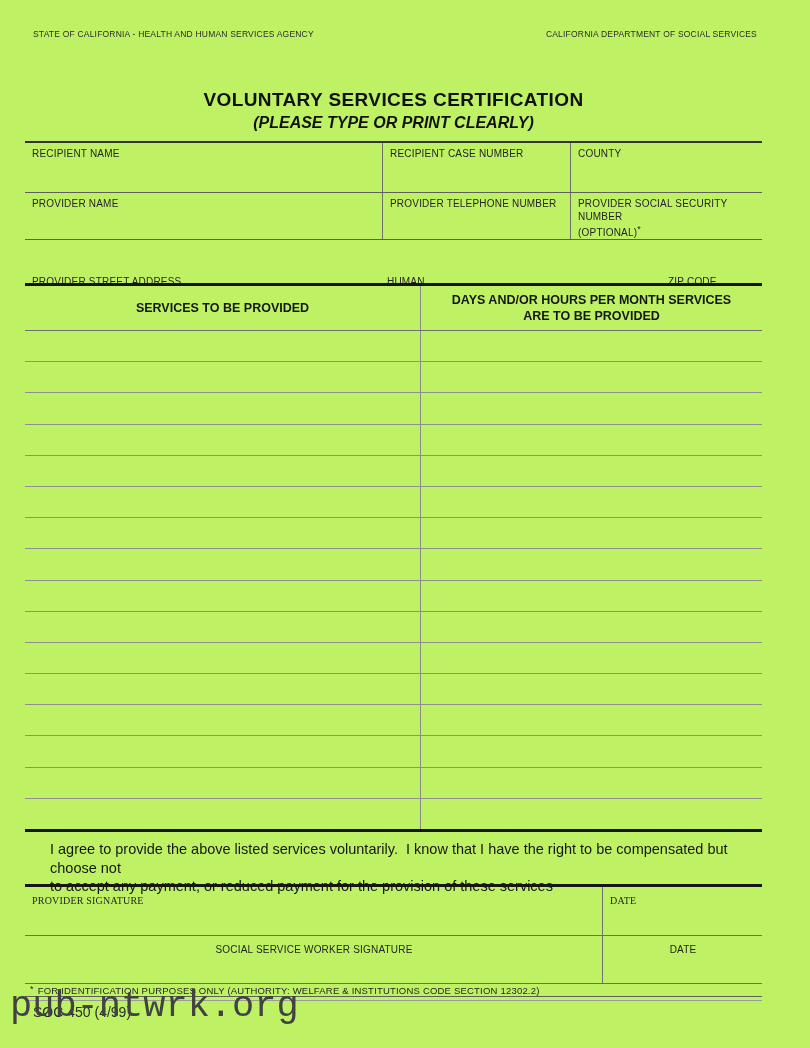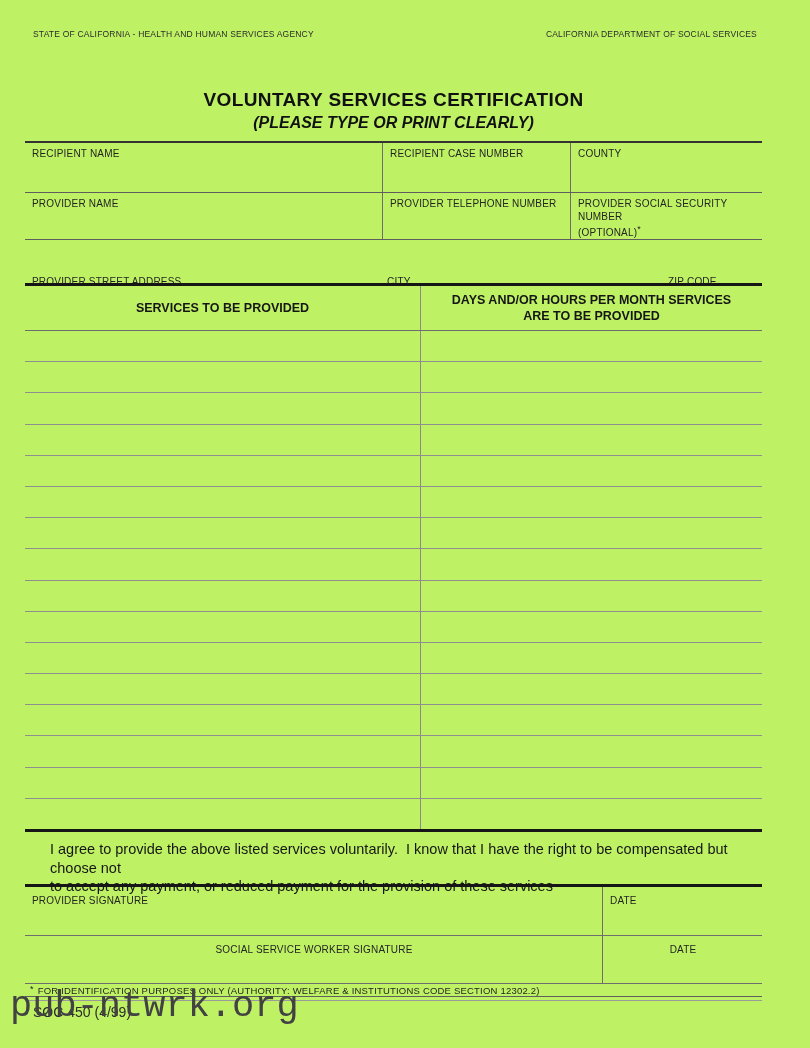--- a/index.html
+++ b/index.html
@@ -44,21 +44,21 @@
   .srow:last-child{border-bottom:none;}
   .scell{box-sizing:border-box;}
   .scell.left{width:396px;border-right:1px solid #8a8a8a;}
   .scell.right{flex:1;}
   
   .agreement{position:absolute;left:50px;top:840px;width:700px;font-size:14.5px;line-height:18.5px;color:#161616;}
   .agree-line{white-space:pre-wrap;}
   
   .sigtable{position:absolute;left:25px;top:884px;width:737px;border-top:3px solid #161616;}
   .sigrow{display:flex;border-bottom:1px solid #6e6e6e;}
-  .sigrow.r1{height:48px;}
+  .sigrow.r1{height:48px;font-family:Liberation Serif, serif;}
   .sigrow.r2{height:47px;text-align:center;}
   .sigcell{box-sizing:border-box;padding:3px 6px 0 7px;}
   .sigcell.wide{width:578px;border-right:1px solid #6e6e6e;}
   .sigcell.date{flex:1;}
   .siglabel{font-size:10px;letter-spacing:.2px;color:#242424;}
   
   .footnote{position:absolute;left:30px;top:984px;font-size:9.5px;letter-spacing:.2px;color:#242424;}
   .footnote sup{font-size:9px;vertical-align:2px;margin-right:4px;}
   .dblrule{position:absolute;left:25px;top:996px;width:737px;height:3px;
            border-top:1px solid #5e5e5e;border-bottom:1px solid #9a9a9a;}
@@ -99,21 +99,21 @@
       <div class="fcell" style="width:188px">
         <span class="flabel">PROVIDER TELEPHONE NUMBER</span>
       </div>
       <div class="fcell last">
         <span class="flabel">PROVIDER SOCIAL SECURITY NUMBER</span>
         <span class="flabel"><span>(OPTIONAL)</span><sup>*</sup></span>
       </div>
     </div>
     <div class="frow noline" style="height:34px">
       <span class="floatlabel" style="left:7px">PROVIDER STREET ADDRESS</span>
-      <span class="floatlabel" style="left:362px">CITY</span>
+      <span class="floatlabel" style="left:362px">HUMAN</span>
       <span class="floatlabel" style="left:643px">ZIP CODE</span>
       <div style="position:absolute;left:0;top:13px;width:360px;height:20px"></div>
       <div style="position:absolute;left:362px;top:13px;width:278px;height:20px"></div>
       <div style="position:absolute;left:643px;top:13px;width:94px;height:20px"></div>
     </div>
   </div>
 
   <div class="stable">
     <div class="shead">
       <div class="shcell first">SERVICES TO BE PROVIDED</div>

